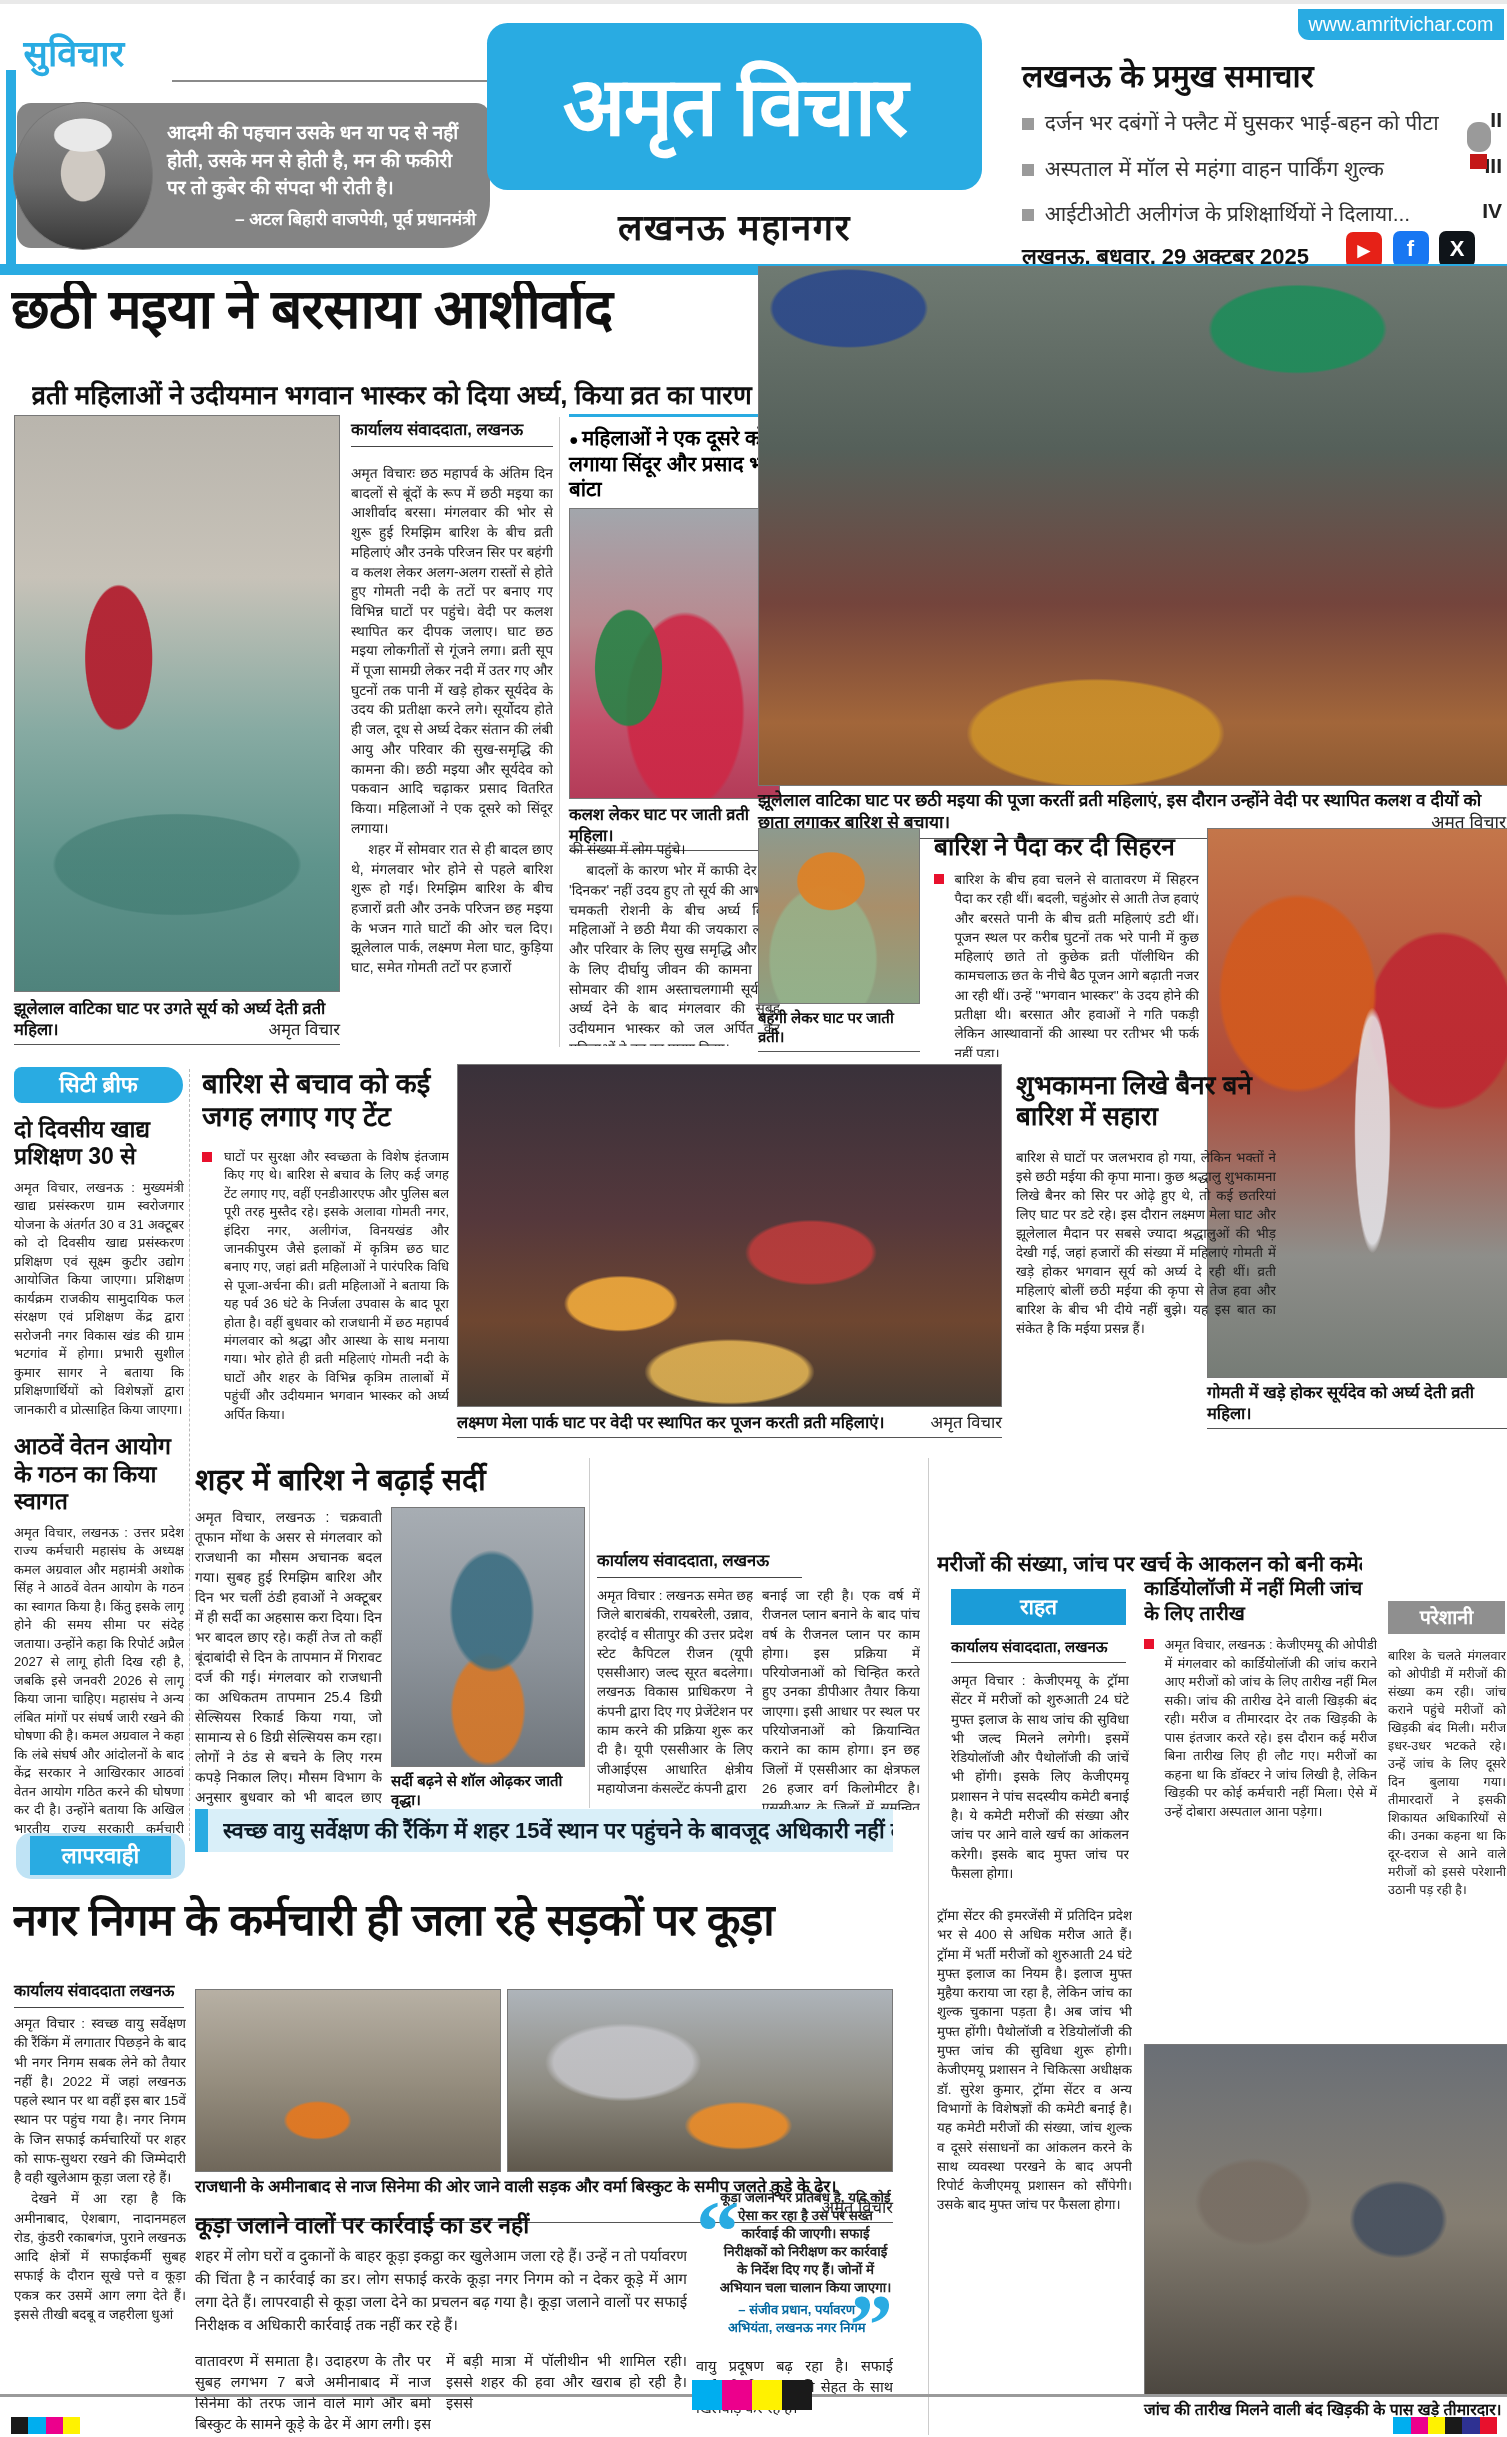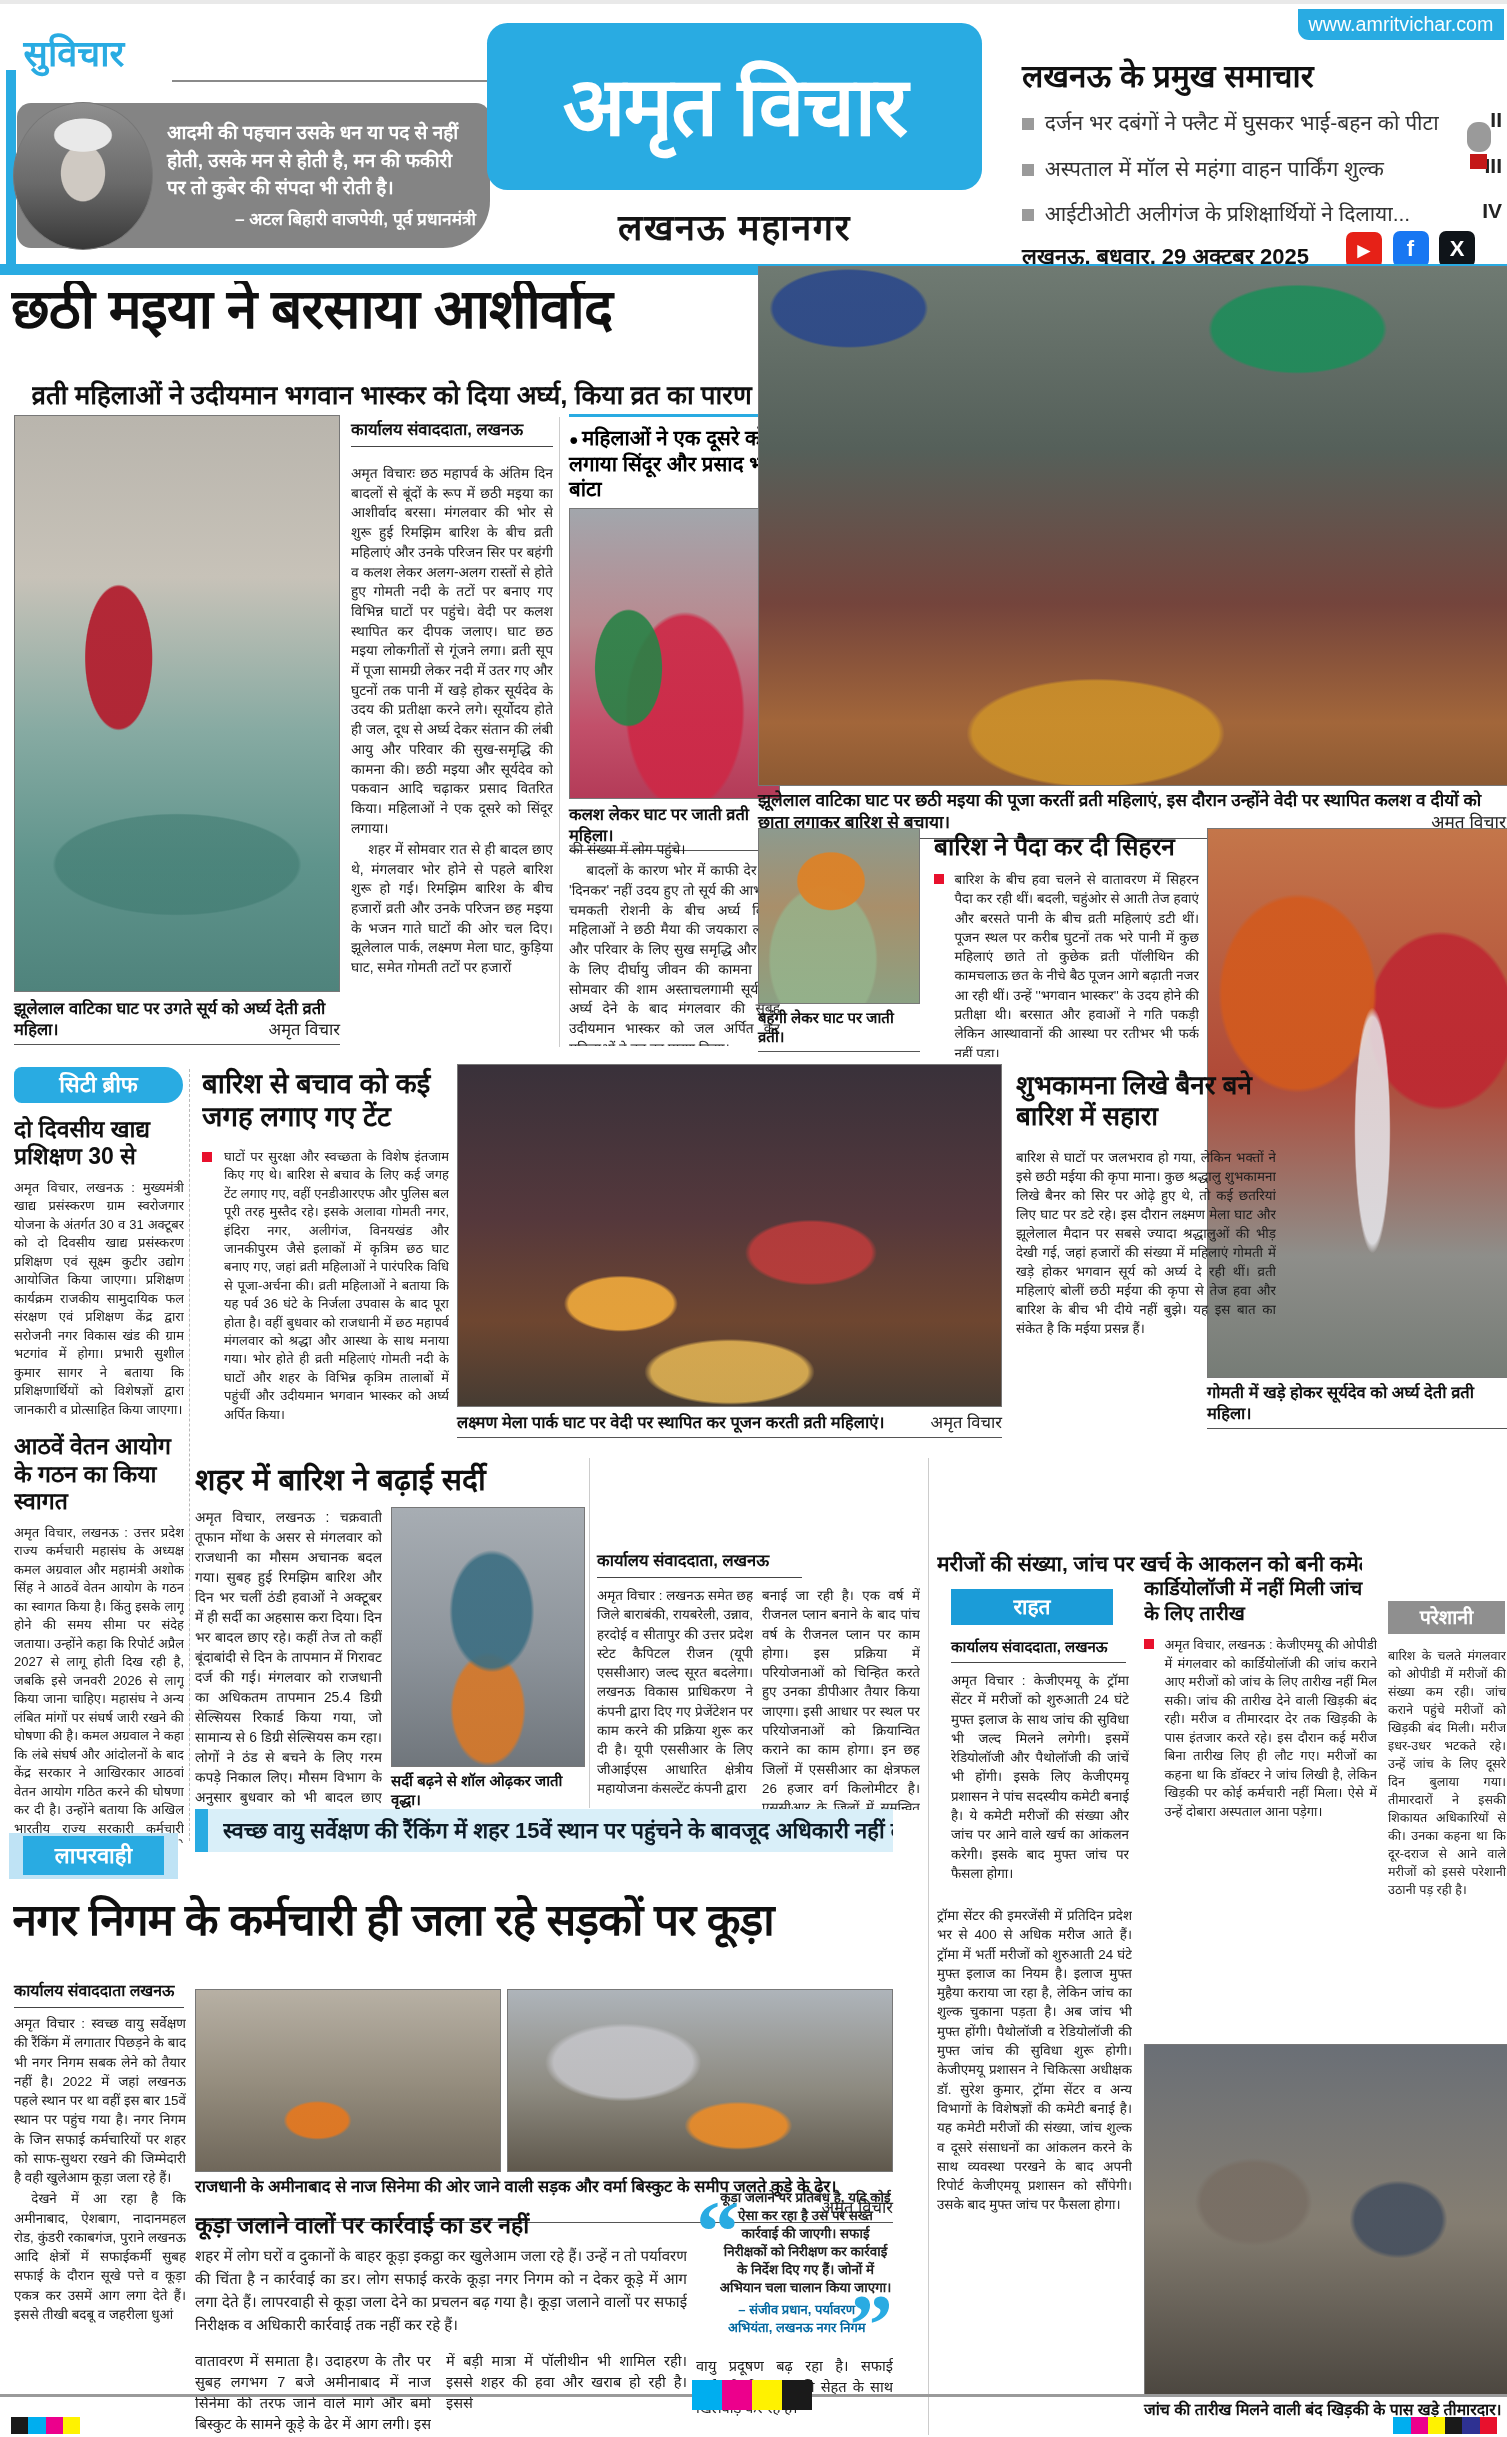--- a/index.html
+++ b/index.html
@@ -214,21 +214,21 @@
   <div class="vr" style="left:589px;top:1454px;height:350px;"></div>
 
   <div class="abs byline" style="left:597px;top:1544px;width:205px;">कार्यालय संवाददाता, लखनऊ</div>
   <div class="abs body-txt" style="left:597px;top:1582px;width:156px;height:224px;overflow:hidden;font-size:13.4px;line-height:19.3px;">अमृत विचार : लखनऊ समेत छह जिले बाराबंकी, रायबरेली, उन्नाव, हरदोई व सीतापुर की उत्तर प्रदेश स्टेट कैपिटल रीजन (यूपी एससीआर) जल्द सूरत बदलेगा। लखनऊ विकास प्राधिकरण ने कंपनी द्वारा दिए गए प्रेजेंटेशन पर काम करने की प्रक्रिया शुरू कर दी है। यूपी एससीआर के लिए जीआईएस आधारित क्षेत्रीय महायोजना कंसल्टेंट कंपनी द्वारा</div>
   <div class="abs body-txt" style="left:762px;top:1582px;width:158px;height:224px;overflow:hidden;font-size:13.4px;line-height:19.3px;">बनाई जा रही है। एक वर्ष में रीजनल प्लान बनाने के बाद पांच वर्ष के रीजनल प्लान पर काम होगा। इस प्रक्रिया में परियोजनाओं को चिन्हित करते हुए उनका डीपीआर तैयार किया जाएगा। इसी आधार पर स्थल पर परियोजनाओं को क्रियान्वित कराने का काम होगा। इन छह जिलों में एससीआर का क्षेत्रफल 26 हजार वर्ग किलोमीटर है। एससीआर के जिलों में समन्वित विकास से निवेश बढ़ेगा, रोजगार व व्यवसाय के अवसर सृजित होंगे। गांवों तक शहरी सुविधाएं पहुंचेंगी।</div>
 
   <div class="vr" style="left:928px;top:1454px;height:977px;"></div>
 
   <h3 class="abs" style="left:937px;top:1545px;width:425px;font-size:21px;white-space:nowrap;overflow:hidden;">मरीजों की संख्या, जांच पर खर्च के आकलन को बनी कमेटी</h3>
 
-  <div class="abs tagbox" style="left:951px;top:1585px;width:162px;height:36px;line-height:36px;font-size:21px;background:#1b9cd8;">राहत</div>
+  <div class="abs tagbox" style="left:951px;top:1585px;width:175px;height:36px;line-height:36px;font-size:21px;background:#1b9cd8;">राहत</div>
   <div class="abs byline" style="left:951px;top:1632px;width:175px;font-size:15px;">कार्यालय संवाददाता, लखनऊ</div>
   <div class="abs body-txt" style="left:951px;top:1667px;width:178px;height:217px;overflow:hidden;font-size:13.4px;line-height:19.3px;">अमृत विचार : केजीएमयू के ट्रॉमा सेंटर में मरीजों को शुरुआती 24 घंटे मुफ्त इलाज के साथ जांच की सुविधा भी जल्द मिलने लगेगी। इसमें रेडियोलॉजी और पैथोलॉजी की जांचें भी होंगी। इसके लिए केजीएमयू प्रशासन ने पांच सदस्यीय कमेटी बनाई है। ये कमेटी मरीजों की संख्या और जांच पर आने वाले खर्च का आंकलन करेगी। इसके बाद मुफ्त जांच पर फैसला होगा।</div>
 
   <h3 class="abs" style="left:1144px;top:1572px;width:233px;font-size:19.7px;line-height:1.25;height:52px;overflow:hidden;">कार्डियोलॉजी में नहीं मिली जांच के लिए तारीख</h3>
   <div class="abs" style="left:1144px;top:1632px;width:233px;height:394px;overflow:hidden;">
     <span class="redsq" style="float:left;margin-top:3.2px;"></span>
     <span class="body-txt" style="display:block;margin-left:20.5px;font-size:13px;line-height:18.5px;">अमृत विचार, लखनऊ : केजीएमयू की ओपीडी में मंगलवार को कार्डियोलॉजी की जांच कराने आए मरीजों को जांच के लिए तारीख नहीं मिल सकी। जांच की तारीख देने वाली खिड़की बंद रही। मरीज व तीमारदार देर तक खिड़की के पास इंतजार करते रहे। इस दौरान कई मरीज बिना तारीख लिए ही लौट गए। मरीजों का कहना था कि डॉक्टर ने जांच लिखी है, लेकिन खिड़की पर कोई कर्मचारी नहीं मिला। ऐसे में उन्हें दोबारा अस्पताल आना पड़ेगा।</span>
   </div>
 
   <div class="abs tagbox" style="left:1388px;top:1597px;width:117px;height:33px;line-height:33px;font-size:19.7px;background:#8f8f8f;">परेशानी</div>
@@ -239,21 +239,21 @@
   <div class="abs photo p-counter" style="left:1144px;top:2040px;width:364px;height:351px;"></div>
   <div class="abs cap" style="left:1144px;top:2396px;width:364px;font-size:15.8px;">
     <span>जांच की तारीख मिलने वाली बंद खिड़की के पास खड़े तीमारदार।</span>
   </div>
 
   <div class="abs" style="left:195px;top:1805px;width:698px;height:43px;background:#d9eff9;">
     <div style="position:absolute;left:0;top:0;width:12.6px;height:43px;background:#29abe2;"></div>
     <div style="margin-left:28px;font-size:22px;font-weight:bold;color:#0d1b26;line-height:43px;white-space:nowrap;overflow:hidden;">स्वच्छ वायु सर्वेक्षण की रैंकिंग में शहर 15वें स्थान पर पहुंचने के बावजूद अधिकारी नहीं ले रहे सबक</div>
   </div>
 
-  <div class="abs" style="left:9px;top:1829px;width:169px;height:46px;background:#bfe3f5;padding:3.2px 14px;">
+  <div class="abs" style="left:16px;top:1829px;width:169px;height:46px;background:#bfe3f5;padding:3.2px 14px;border-radius:15px;">
     <div class="tagbox" style="height:39px;line-height:39px;font-size:22px;">लापरवाही</div>
   </div>
   <h1 class="abs" style="left:12.6px;top:1884px;width:902px;font-size:44px;white-space:nowrap;overflow:hidden;letter-spacing:-0.8px;">नगर निगम के कर्मचारी ही जला रहे सड़कों पर कूड़ा</h1>
   <div class="abs byline" style="left:14px;top:1975px;width:170px;font-size:15.8px;">कार्यालय संवाददाता लखनऊ</div>
   <div class="abs body-txt" style="left:14px;top:2010px;width:172px;height:417px;overflow:hidden;font-size:13.4px;line-height:19.3px;">
     <p>अमृत विचार : स्वच्छ वायु सर्वेक्षण की रैंकिंग में लगातार पिछड़ने के बाद भी नगर निगम सबक लेने को तैयार नहीं है। 2022 में जहां लखनऊ पहले स्थान पर था वहीं इस बार 15वें स्थान पर पहुंच गया है। नगर निगम के जिन सफाई कर्मचारियों पर शहर को साफ-सुथरा रखने की जिम्मेदारी है वही खुलेआम कूड़ा जला रहे हैं।</p>
     <p>देखने में आ रहा है कि अमीनाबाद, ऐशबाग, नादानमहल रोड, कुंडरी रकाबगंज, पुराने लखनऊ आदि क्षेत्रों में सफाईकर्मी सुबह सफाई के दौरान सूखे पत्ते व कूड़ा एकत्र कर उसमें आग लगा देते हैं। इससे तीखी बदबू व जहरीला धुआं</p>
   </div>
 
   <div class="abs photo p-garb1" style="left:195px;top:1985px;width:306px;height:183px;"></div>

